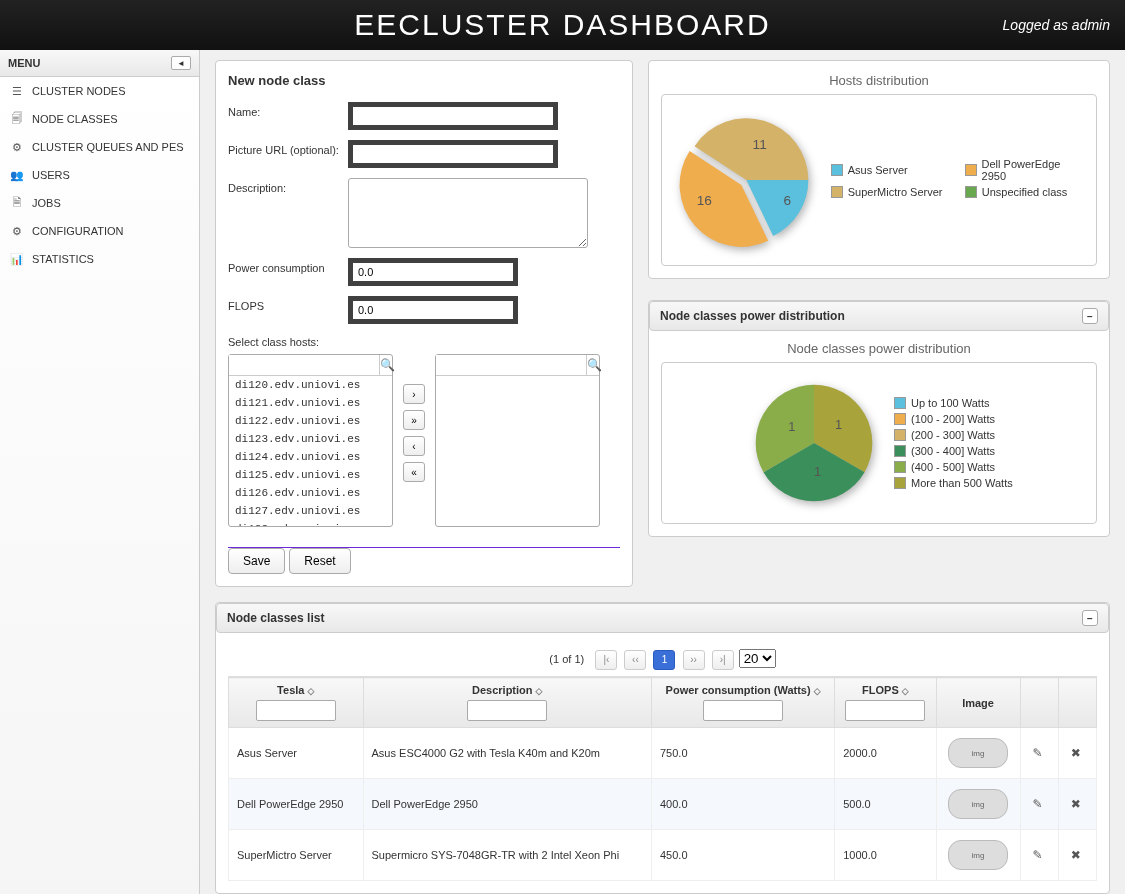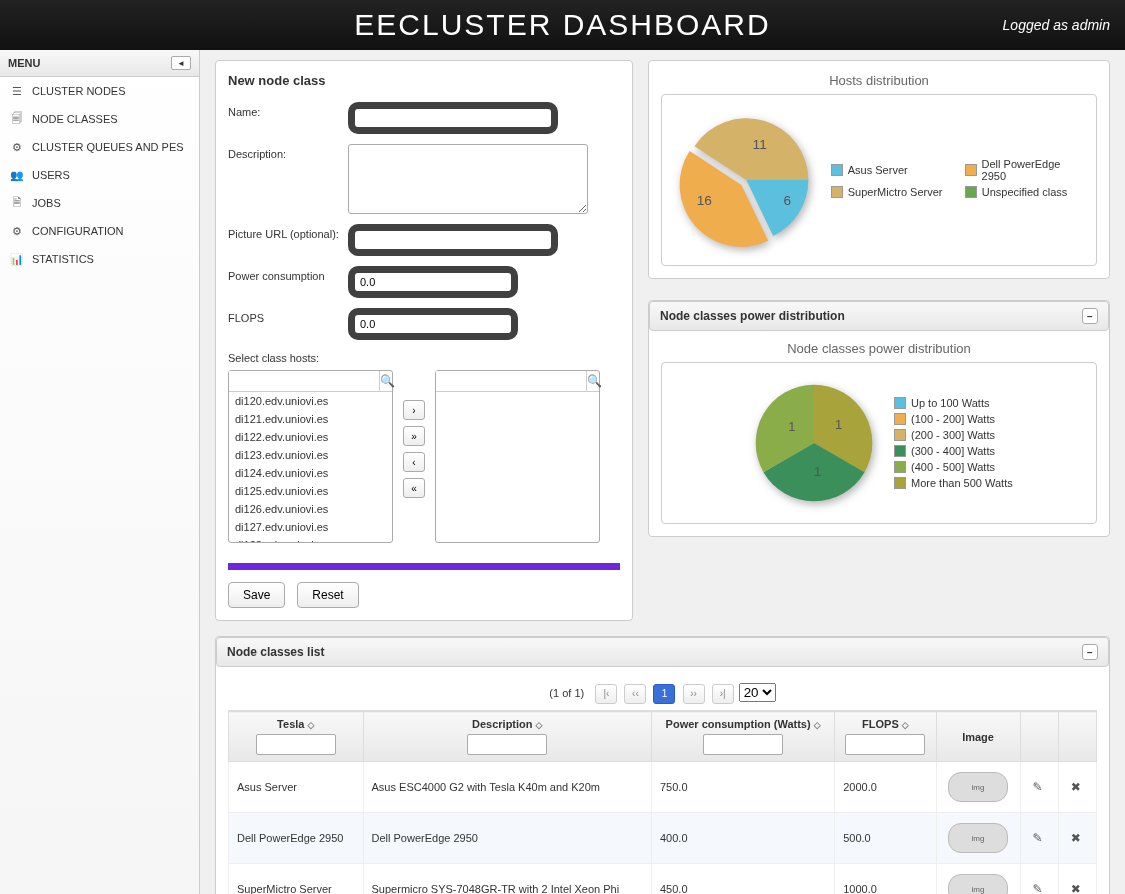--- a/index.html
+++ b/index.html
@@ -18,34 +18,34 @@
 .mico { width: 14px; height: 14px; display: inline-flex; align-items: center; justify-content: center; color: #555; }
 
 .main { flex: 1; padding: 10px 15px; display: grid; grid-template-columns: 1fr 1fr; gap: 15px; }
 .panel { background: #fff; border: 1px solid #ccc; border-radius: 4px; padding: 12px; position: relative; }
 .panel-header { background: linear-gradient(#f8f8f8,#e8e8e8); border: 1px solid #ccc; border-radius: 4px; margin: -12px -12px 10px -12px; padding: 6px 10px; font-weight: bold; font-size: 12px; display: flex; justify-content: space-between; align-items: center; }
 .minbtn { width: 16px; height: 16px; border: 1px solid #aaa; border-radius: 3px; background: #fff; display:flex; align-items:center; justify-content:center; font-size:10px; }
 
 .form-title { font-weight: bold; font-size: 13px; margin-bottom: 14px; }
 .form-row { display: flex; align-items: flex-start; margin-bottom: 10px; }
 .form-row label { width: 120px; font-size: 11px; padding-top: 4px; }
-.form-row input[type=text] { width: 210px; padding: 3px 5px; border: 7px solid #404040; border-radius: 10px; font-size: 11px; }
+.form-row input[type=text] { width: 210px; padding: 3px 5px; border: 5px solid #404040; border-radius: 0; font-size: 11px; }
 .form-row textarea { width: 240px; height: 70px; padding: 3px 5px; border: 1px solid #aaa; border-radius: 3px; font-size: 11px; resize: both; }
 .form-row input.num { width: 170px; }
 .select-label { font-size: 11px; margin: 12px 0 6px 0; }
 .picklist { display: flex; gap: 10px; align-items: flex-start; }
 .listbox { width: 165px; border: 1px solid #aaa; border-radius: 3px; }
 .listbox .search { display:flex; border-bottom:1px solid #ccc; }
 .listbox .search input { flex:1; border:none; padding:4px; font-size:11px; outline:none; }
 .listbox .search .sico { width: 22px; display:flex; align-items:center; justify-content:center; border-left:1px solid #ccc; }
-.listbox ul { list-style:none; height: 150px; overflow-y: scroll; }
+.listbox ul { list-style:none; height: 150px; overflow-y: scroll; font-family: Liberation Mono, monospace; }
 .listbox ul li { padding: 3px 6px; font-size: 11px; cursor: pointer; }
 .pickbtns { display:flex; flex-direction:column; gap:6px; margin-top: 30px; }
 .pickbtns button { width: 22px; height: 20px; border:1px solid #aaa; background:linear-gradient(#fff,#eee); border-radius:3px; font-size:10px; cursor:pointer; }
-.actions { margin-top: 20px; border-top:7px solid #6d28d9; padding-top:12px; display:flex; gap:12px; }
+.actions { margin-top: 20px; border-top:1px solid #6d28d9; display:flex; gap:4px; }
 .btn { padding: 5px 14px; border:1px solid #aaa; background:linear-gradient(#fff,#eee); border-radius:4px; font-size:12px; cursor:pointer; }
 
 .chart-title { text-align:center; color:#666; font-size:13px; margin-bottom: 6px; }
 .chart-box { border:1px solid #ccc; border-radius:4px; padding:10px; display:flex; align-items:center; justify-content:center; gap:10px; }
 .legend { font-size:11px; }
 .legend-row { display:flex; gap:14px; margin-bottom:4px; }
 .legend-item { display:flex; align-items:center; gap:5px; min-width:120px; }
 .legend-sw { width:12px; height:12px; border:1px solid #999; }
 .legend-col { display:flex; flex-direction:column; gap:4px; }
 
@@ -114,26 +114,26 @@
 
   <div class="main">
 
     <div class="panel">
       <div class="form-title">New node class</div>
       <div class="form-row">
         <label>Name:</label>
         <input type="text" style="">
       </div>
       <div class="form-row">
+        <label>Picture URL (optional):</label>
+        <input type="text" style="">
+      </div>
+      <div class="form-row">
         <label>Description:</label>
         <textarea style=""></textarea>
-      </div>
-      <div class="form-row">
-        <label>Picture URL (optional):</label>
-        <input type="text" style="">
       </div>
       <div class="form-row">
         <label>Power consumption</label>
         <input type="text" class="num" value="0.0" style="">
       </div>
       <div class="form-row">
         <label>FLOPS</label>
         <input type="text" class="num" value="0.0" style="">
       </div>
       <div class="select-label">Select class hosts:</div>

